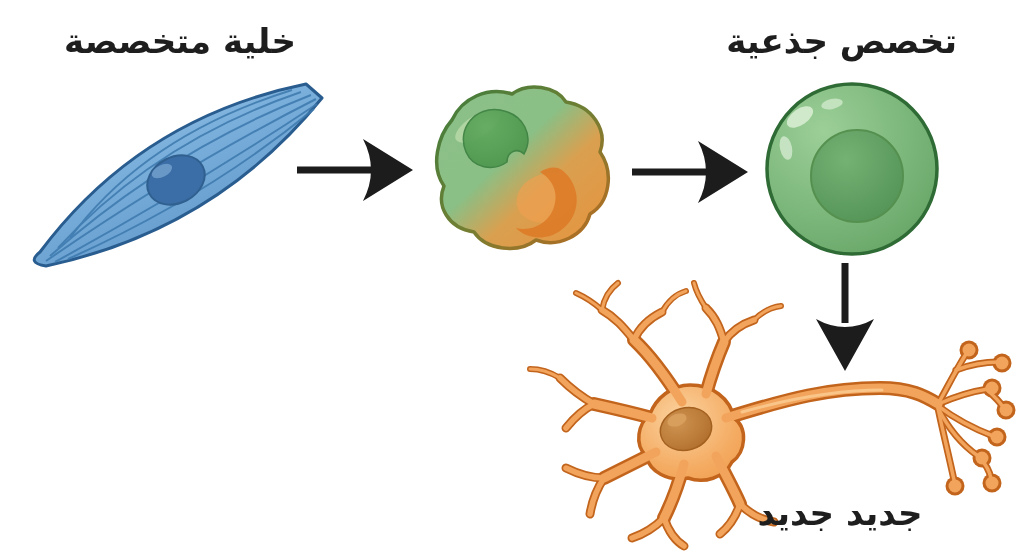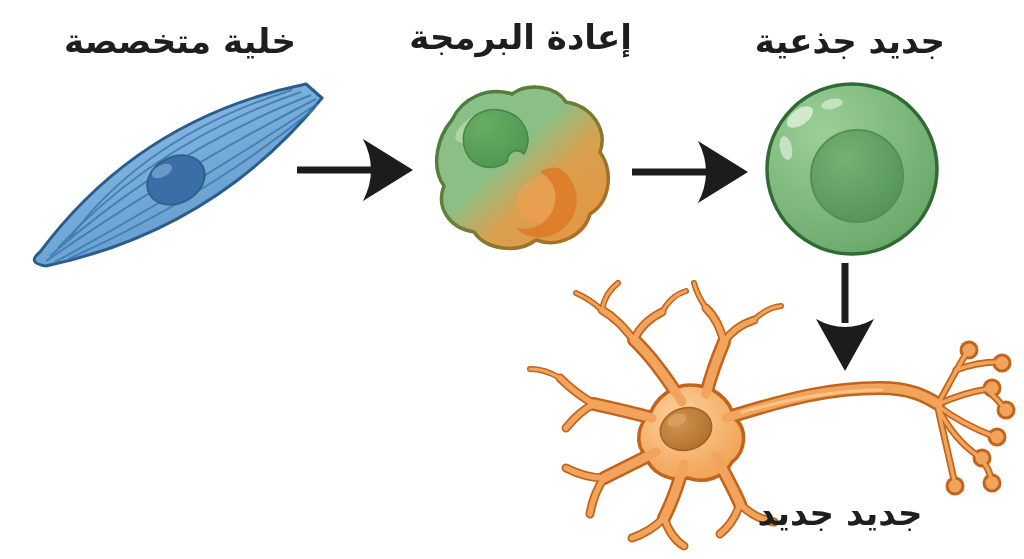--- a/index.html
+++ b/index.html
@@ -239,18 +239,17 @@
         <circle cx="992" cy="483" r="6.5"></circle>
           <circle cx="955" cy="486" r="6.5"></circle>
       </g>
       <ellipse cx="686" cy="429" rx="26" ry="21" transform="rotate(-16 686 429)" fill="url(#neuNuc)" stroke="#a3601f" stroke-width="1.5"></ellipse>
       <ellipse cx="677" cy="420" rx="10" ry="6" transform="rotate(-20 677 420)" fill="#d9a05e" opacity="0.9"></ellipse>
     </g>
   </svg>
 
   <div class="diagram-label label-specialized">خلية متخصصة</div>
 
-  <div class="diagram-label label-reprogramming">إعادة البرمجة</div>
-
-  <div class="diagram-label label-stem">جديد جذعية</div>
+
+  <div class="diagram-label label-stem">تخصص جذعية</div>
 
   <div class="diagram-label label-new-spec">جديد جديد</div>
 </div>
 
 </body></html>

